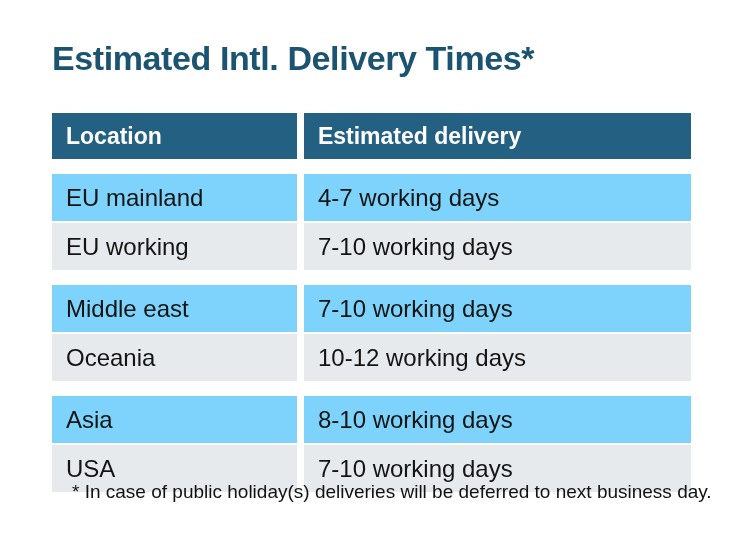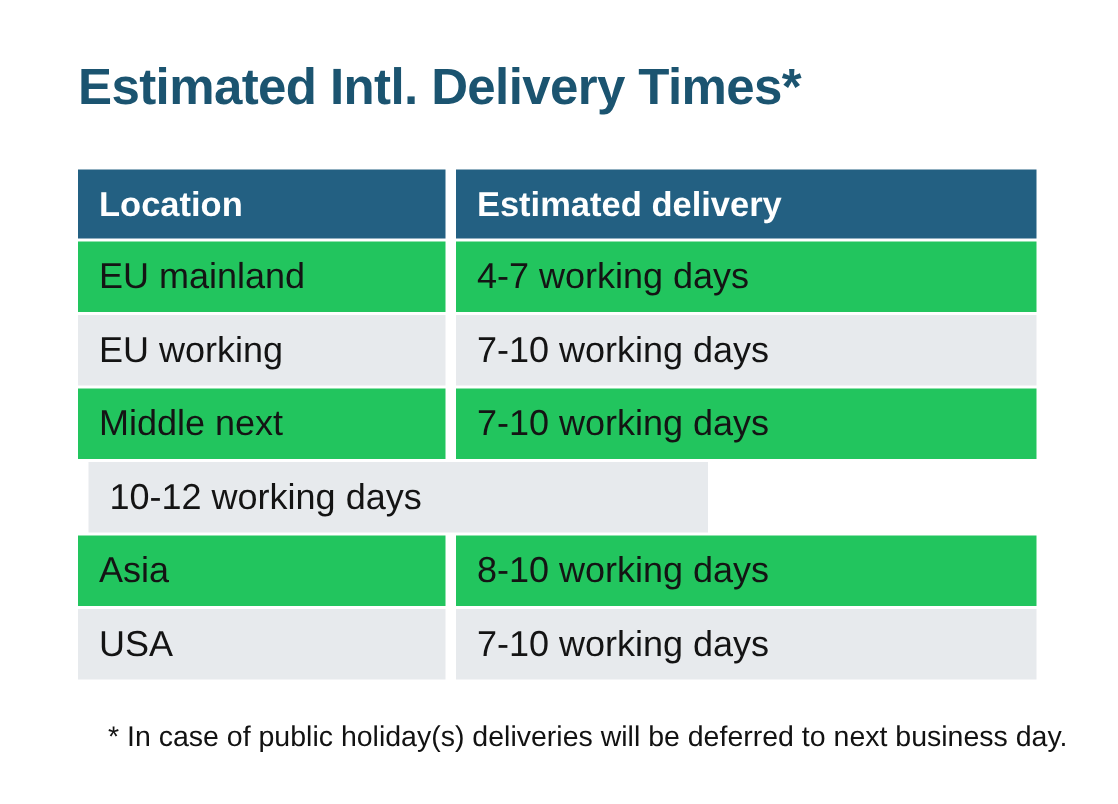--- a/index.html
+++ b/index.html
@@ -73,21 +73,22 @@
   .header-row .cell-location,
   .header-row .cell-delivery {
     background: #236082;
     color: #ffffff;
     font-weight: 700;
     font-size: 23px;
     height: 46px;
   }
   .row-dark .cell-location,
   .row-dark .cell-delivery {
-    background: #22c55e;
+    background: #7dd3fc;
+    margin-top: 13px;
   }
   .row-light .cell-location,
   .row-light .cell-delivery {
     background: #e7eaed;
   }
   .footnote {
     position: absolute;
     left: 72px;
     top: 481px;
     font-size: 19px;
@@ -114,25 +115,26 @@
       <div class="cell-location">EU mainland</div>
       <div class="cell-delivery">4-7 working days</div>
     </div>
 
     <div class="table-row row-light">
       <div class="cell-location">EU working</div>
       <div class="cell-delivery">7-10 working days</div>
     </div>
 
     <div class="table-row row-dark">
-      <div class="cell-location">Middle next</div>
+      <div class="cell-location">Middle east</div>
       <div class="cell-delivery">7-10 working days</div>
     </div>
 
     <div class="table-row row-light">
+      <div class="cell-location">Oceania</div>
       <div class="cell-delivery">10-12 working days</div>
     </div>
 
     <div class="table-row row-dark">
       <div class="cell-location">Asia</div>
       <div class="cell-delivery">8-10 working days</div>
     </div>
 
     <div class="table-row row-light">
       <div class="cell-location">USA</div>

